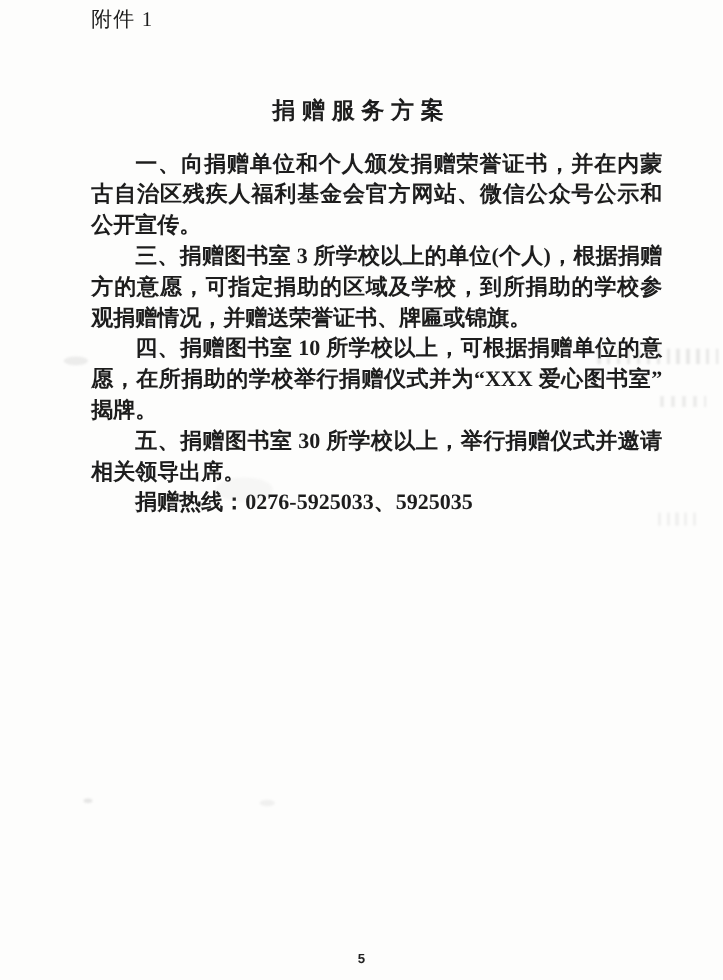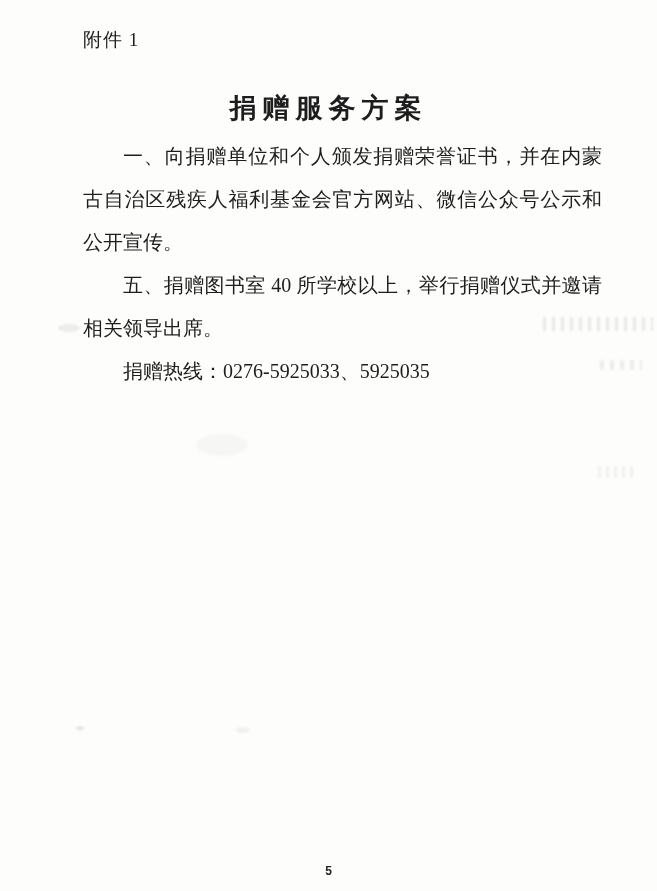--- a/index.html
+++ b/index.html
@@ -13,46 +13,47 @@
     height: 891px;
     margin: 0 auto;
     background: #fdfdfc;
     overflow: hidden;
     font-family: "Liberation Serif", "DejaVu Serif", serif;
     color: #1d1d1d;
   }
   .attachment-label {
     position: absolute;
     left: 83px;
-    top: 27px;
+    top: 5px;
     font-size: 19px;
     letter-spacing: 1px;
     white-space: nowrap;
     text-align: center;
   }
   .doc-title {
     position: absolute;
     top: 72px;
     left: 0;
     width: 100%;
     text-align: center;
-    font-size: 27px;
+    font-size: 21px;
     font-weight: bold;
     letter-spacing: 6px;
     white-space: nowrap;
   }
   .doc-body {
     position: absolute;
     left: 83px;
     top: 135px;
     width: 519px;
     font-size: 20px;
-    line-height: 43px;
+    line-height: 28px;
     text-align: justify;
     text-justify: inter-ideograph;
+    font-weight: bold;
   }
   .doc-body p {
     margin: 0;
     padding: 0;
     text-indent: 2em;
   }
   .page-number {
     position: absolute;
     bottom: 13px;
     left: 0;
@@ -108,21 +109,23 @@
 <body>
 
 <div class="page">
 
   <div class="attachment-label">附件 1</div>
 
   <h1 class="doc-title">捐赠服务方案</h1>
 
   <div class="doc-body">
     <p>一、向捐赠单位和个人颁发捐赠荣誉证书，并在内蒙古自治区残疾人福利基金会官方网站、微信公众号公示和公开宣传。</p>
-    <p>五、捐赠图书室 40 所学校以上，举行捐赠仪式并邀请相关领导出席。</p>
+    <p>三、捐赠图书室 3 所学校以上的单位(个人)，根据捐赠方的意愿，可指定捐助的区域及学校，到所捐助的学校参观捐赠情况，并赠送荣誉证书、牌匾或锦旗。</p>
+    <p>四、捐赠图书室 10 所学校以上，可根据捐赠单位的意愿，在所捐助的学校举行捐赠仪式并为“XXX 爱心图书室”揭牌。</p>
+    <p>五、捐赠图书室 30 所学校以上，举行捐赠仪式并邀请相关领导出席。</p>
     <p>捐赠热线：0276-5925033、5925035</p>
   </div>
 
   <div class="scan-artifact smudge-a"></div>
   <div class="scan-artifact smudge-b"></div>
   <div class="scan-artifact smudge-c"></div>
   <div class="scan-artifact smudge-d"></div>
   <div class="scan-artifact smudge-e"></div>
   <div class="scan-artifact smudge-f"></div>
   <div class="scan-artifact smudge-g"></div>

